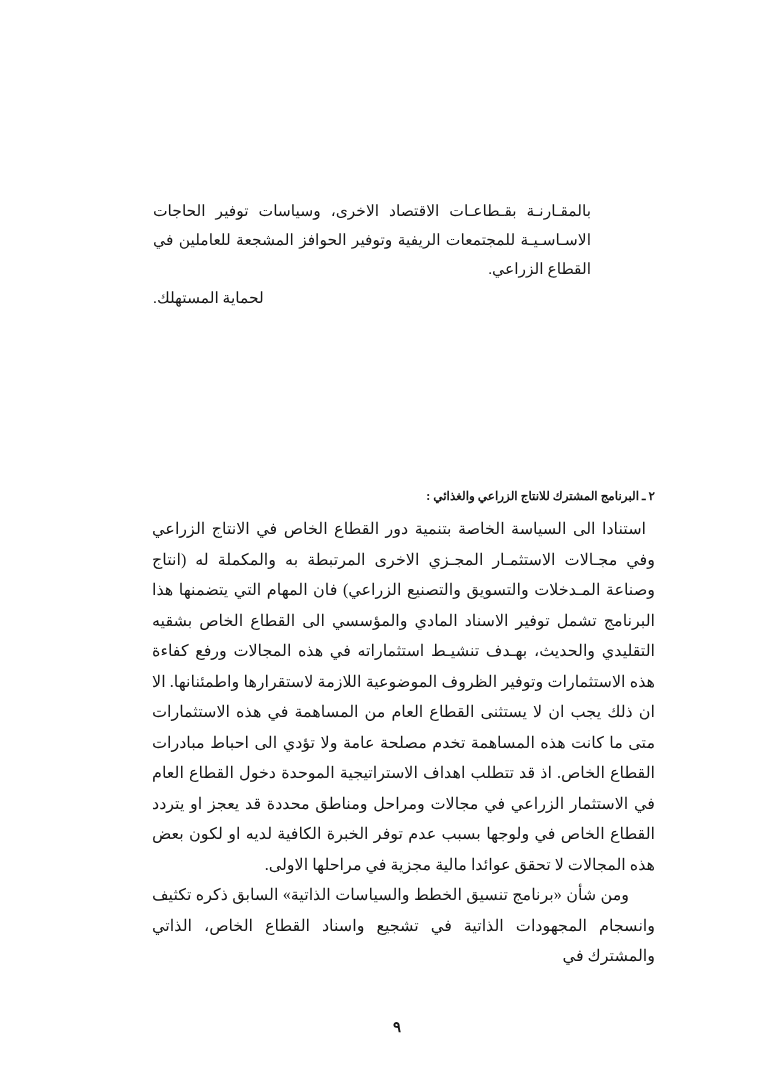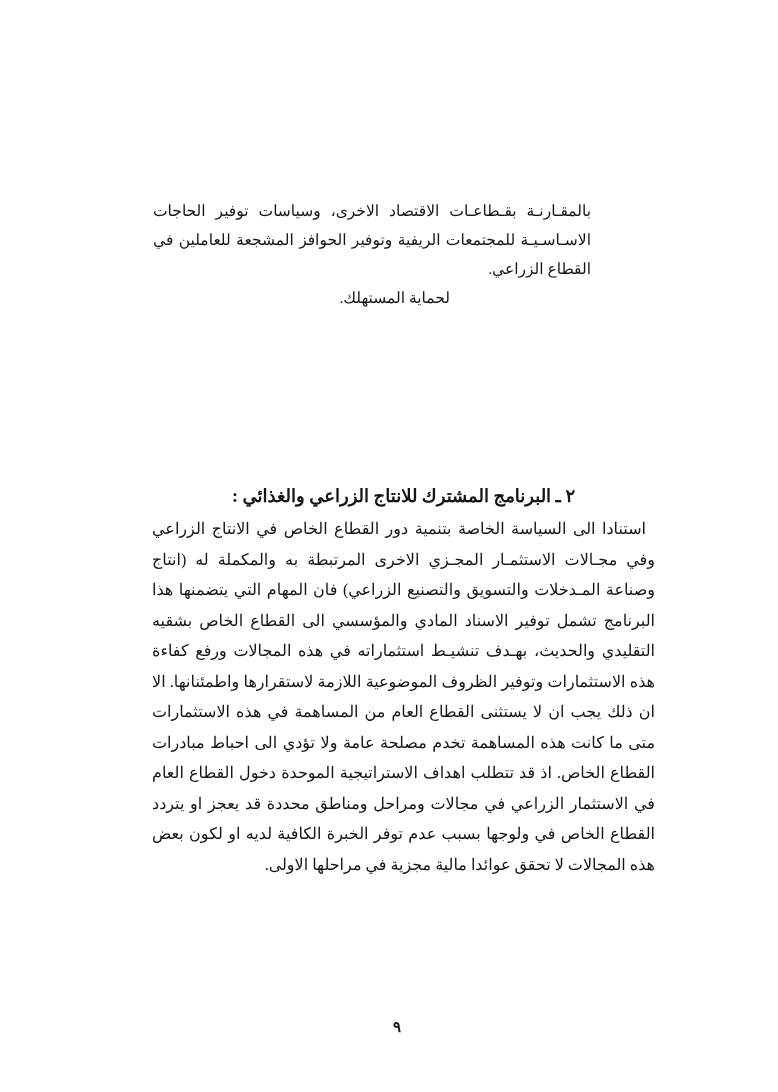--- a/index.html
+++ b/index.html
@@ -28,40 +28,40 @@
     text-align:justify;
   }
   .para{margin:0;padding:0;text-align:justify;}
   .para.bullet{
     padding-right:13px;   
     text-indent:-13px;
   }
   .bullet-tail{
     display:block;
     text-indent:0;
-    text-align:right;
+    text-align:left;
     padding-left:0;
     padding-right:128px;  
   }
   
   .main-block{
     position:absolute;
     top:481px;
     left:152px;
     width:503px;
     font-size:16px;
     line-height:30.5px;
     text-align:justify;
   }
   .section-heading{
     margin:0 0 2px 0;
-    font-size:18px;
+    font-size:12px;
     font-weight:bold;
     line-height:31px;
-    text-align:center;
+    text-align:right;
   }
   .para.indent-sm{text-indent:9px;}
   .para.indent-md{text-indent:26px;}
   .page-number{
     position:absolute;
     top:1018px;
     left:375px;
     width:44px;
     text-align:center;
     font-size:15px;
@@ -79,17 +79,18 @@
 
 
     <p class="para bullet"><span class="bullet-tail">لحماية المستهلك.</span></p>
   </div>
 
   <div class="main-block">
     <h2 class="section-heading">٢ ـ البرنامج المشترك للانتاج الزراعي والغذائي :</h2>
 
     <p class="para indent-sm">استنادا الى السياسة الخاصة بتنمية دور القطاع الخاص في الانتاج الزراعي وفي مجـالات الاستثمـار المجـزي الاخرى المرتبطة به والمكملة له (انتاج وصناعة المـدخلات والتسويق والتصنيع الزراعي) فان المهام التي يتضمنها هذا البرنامج تشمل توفير الاسناد المادي والمؤسسي الى القطاع الخاص بشقيه التقليدي والحديث، بهـدف تنشيـط استثماراته في هذه المجالات ورفع كفاءة هذه الاستثمارات وتوفير الظروف الموضوعية اللازمة لاستقرارها واطمئنانها. الا ان ذلك يجب ان لا يستثنى القطاع العام من المساهمة في هذه الاستثمارات متى ما كانت هذه المساهمة تخدم مصلحة عامة ولا تؤدي الى احباط مبادرات القطاع الخاص. اذ قد تتطلب اهداف الاستراتيجية الموحدة دخول القطاع العام في الاستثمار الزراعي في مجالات ومراحل ومناطق محددة قد يعجز او يتردد القطاع الخاص في ولوجها بسبب عدم توفر الخبرة الكافية لديه او لكون بعض هذه المجالات لا تحقق عوائدا مالية مجزية في مراحلها الاولى.</p>
 
+    <p class="para indent-md">ومن شأن «برنامج تنسيق الخطط والسياسات الذاتية» السابق ذكره تكثيف وانسجام المجهودات الذاتية في تشجيع واسناد القطاع الخاص، الذاتي والمشترك في</p>
   </div>
 
   <div class="page-number">٩</div>
 
 </div>
 
 </body></html>

